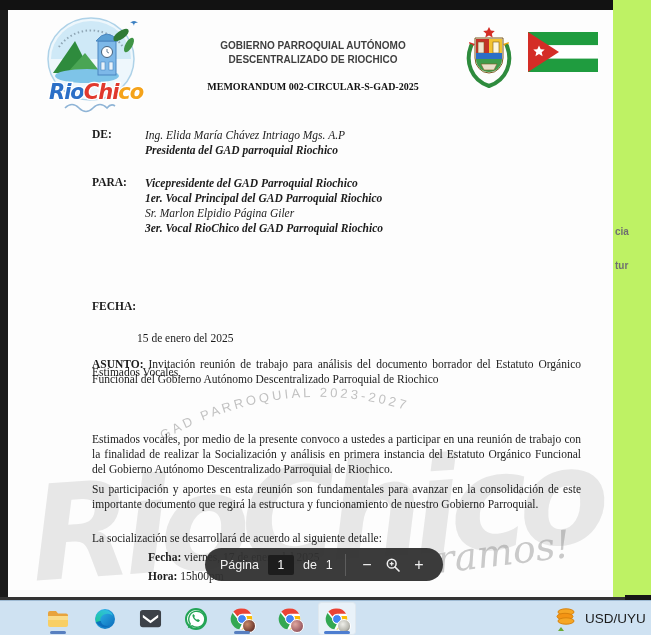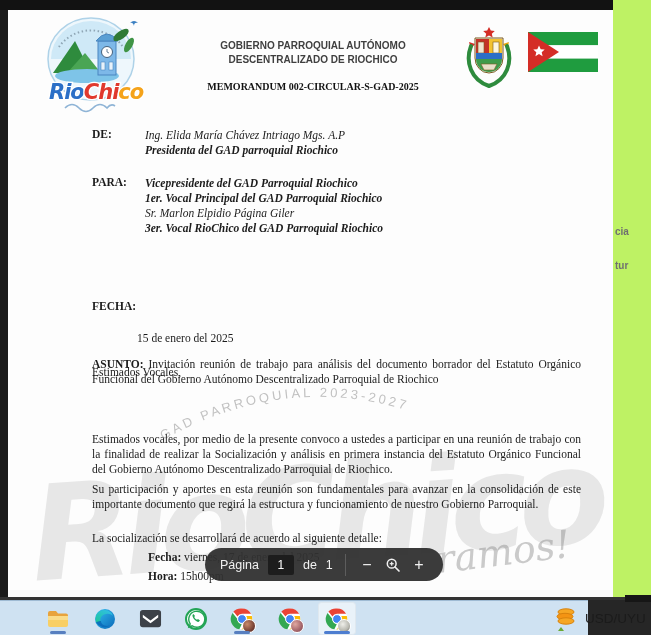--- a/index.html
+++ b/index.html
@@ -39,21 +39,21 @@
   
   .pdf-pill{position:absolute;left:197px;top:538px;height:33px;z-index:6;display:flex;align-items:center;
             gap:9px;padding:0 15px;background:rgba(48,48,48,0.95);border-radius:17px;
             color:#f1f1f1;font-size:12.5px;font-family:"Liberation Sans",sans-serif;}
   .pg-box{width:26px;height:20px;background:#1d1d1d;border-radius:2px;color:#fff;text-align:center;
           line-height:20px;font-size:12px;}
   .pill-div{width:1px;height:22px;background:#5d5d5d;margin:0 3px;}
   .pill-btn{width:18px;text-align:center;font-size:16px;color:#f1f1f1;cursor:default;line-height:18px;}
 
   
-  .taskbar{position:absolute;left:0;top:600px;width:588px;height:35px;background:#cfe2f2;
+  .taskbar{position:absolute;left:0;top:600px;width:651px;height:35px;background:#cfe2f2;
            border-top:1px solid #9fbbd4;}
   .tb-sep{position:absolute;left:0;top:597px;width:651px;height:3px;background:#343434;}
   .tile{position:absolute;top:1px;width:38px;height:33px;display:flex;align-items:center;justify-content:center;}
   .tile.active{background:rgba(255,255,255,0.55);border-radius:4px;box-shadow:inset 0 0 0 1px rgba(0,0,0,0.04);}
   .runline{position:absolute;bottom:1px;left:50%;transform:translateX(-50%);width:16px;height:3px;
            border-radius:2px;background:#577fc0;}
   .tile.active .runline{width:26px;background:#4d7dd0;}
   .avatar{position:absolute;right:-2px;bottom:-2px;width:12px;height:12px;border-radius:50%;
           border:1px solid #fff;}
   .currency{position:absolute;left:553px;top:1px;height:33px;display:flex;align-items:center;gap:8px;}

